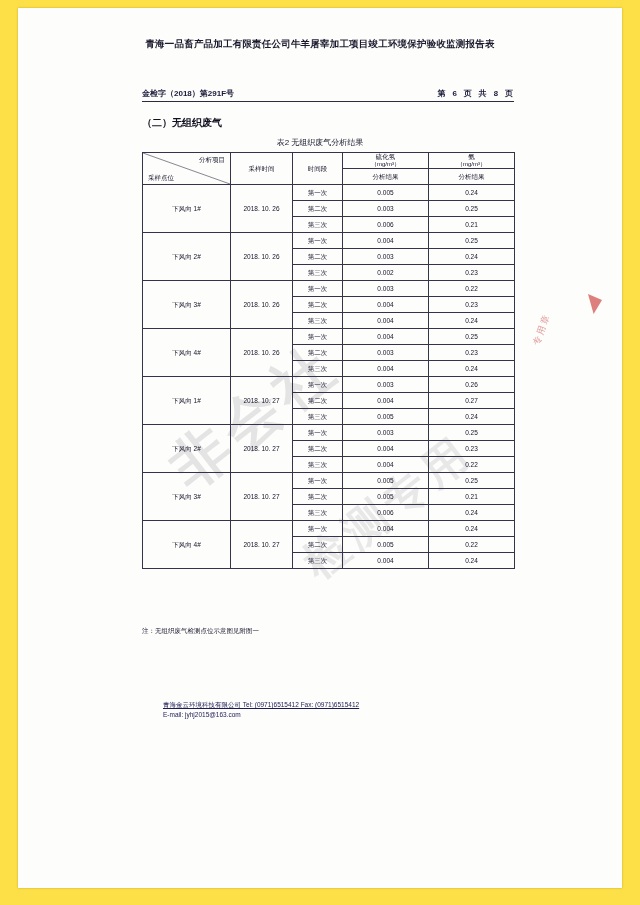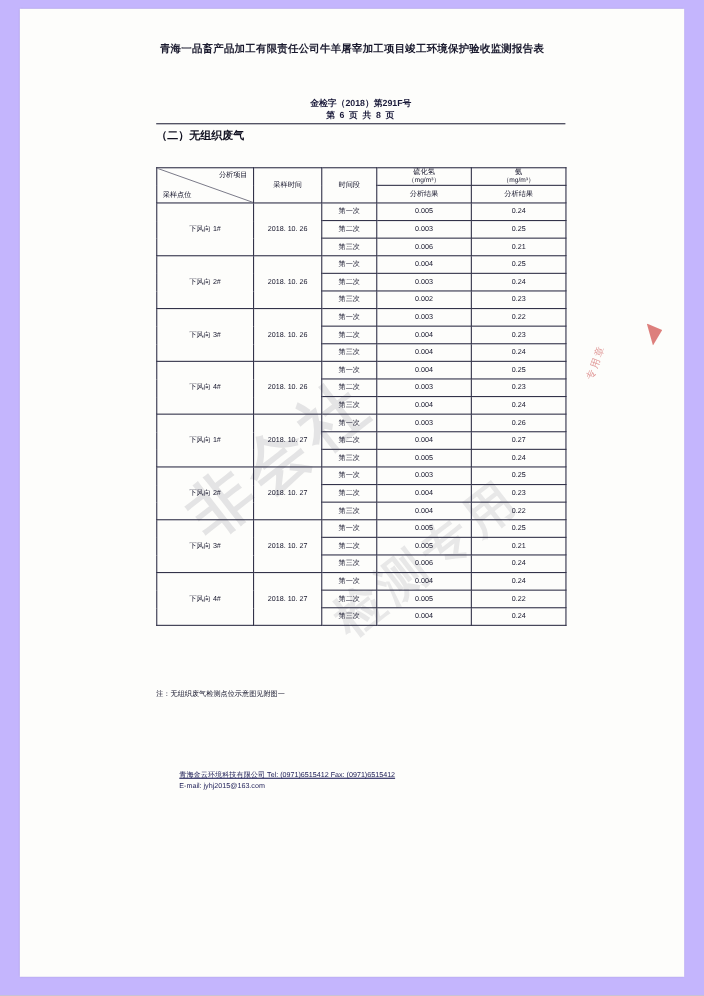--- a/index.html
+++ b/index.html
@@ -10,21 +10,21 @@
   body {
     width: 640px;
     height: 905px;
     overflow: hidden;
     font-family: "Liberation Sans", sans-serif;
   }
   .page {
     position: relative;
     width: 640px;
     height: 905px;
-    background: #c4b5fd;
+    background: #fde047;
     box-sizing: border-box;
   }
   .sheet {
     position: absolute;
     left: 18px;
     top: 8px;
     width: 604px;
     height: 880px;
     background: #fdfdfb;
     box-shadow: 0 0 2px rgba(0,0,0,0.25);
@@ -41,29 +41,28 @@
     color: #1a1a2e;
     letter-spacing: 0.2px;
   }
   .header-row {
     position: absolute;
     left: 124px;
     top: 80px;
     width: 372px;
     display: flex;
     justify-content: space-between;
-    align-items: center;
+    align-items: flex-end;
     font-size: 8px;
     color: #1a1a3a;
     font-weight: bold;
     padding-bottom: 2px;
     border-bottom: 1px solid #2b2b40;
-    flex-direction: column;
-  }
-  .header-right { letter-spacing: 1px; }
+  }
+  .header-right { letter-spacing: 1px; font-family: Liberation Mono, monospace; }
 
   .section-title {
     position: absolute;
     left: 124px;
     top: 108px;
     font-size: 10px;
     font-weight: bold;
     color: #101020;
     font-family: Liberation Serif, serif;
   }
@@ -200,20 +199,21 @@
   <div class="sheet">
 
     <div class="doc-title">青海一品畜产品加工有限责任公司牛羊屠宰加工项目竣工环境保护验收监测报告表</div>
 
     <div class="header-row">
       <span>金检字（2018）第291F号</span>
       <span class="header-right">第 6 页  共 8 页</span>
     </div>
 
     <div class="section-title">（二）无组织废气</div>
+    <div class="table-caption">表2   无组织废气分析结果</div>
 
     <div class="wm wm1">非会社</div>
     <div class="wm wm2">检测专用</div>
     <div class="seal-mark"></div>
     <div class="seal">专用章</div>
 
     <table class="data">
       <colgroup>
         <col class="col-point">
           <col class="col-date">

